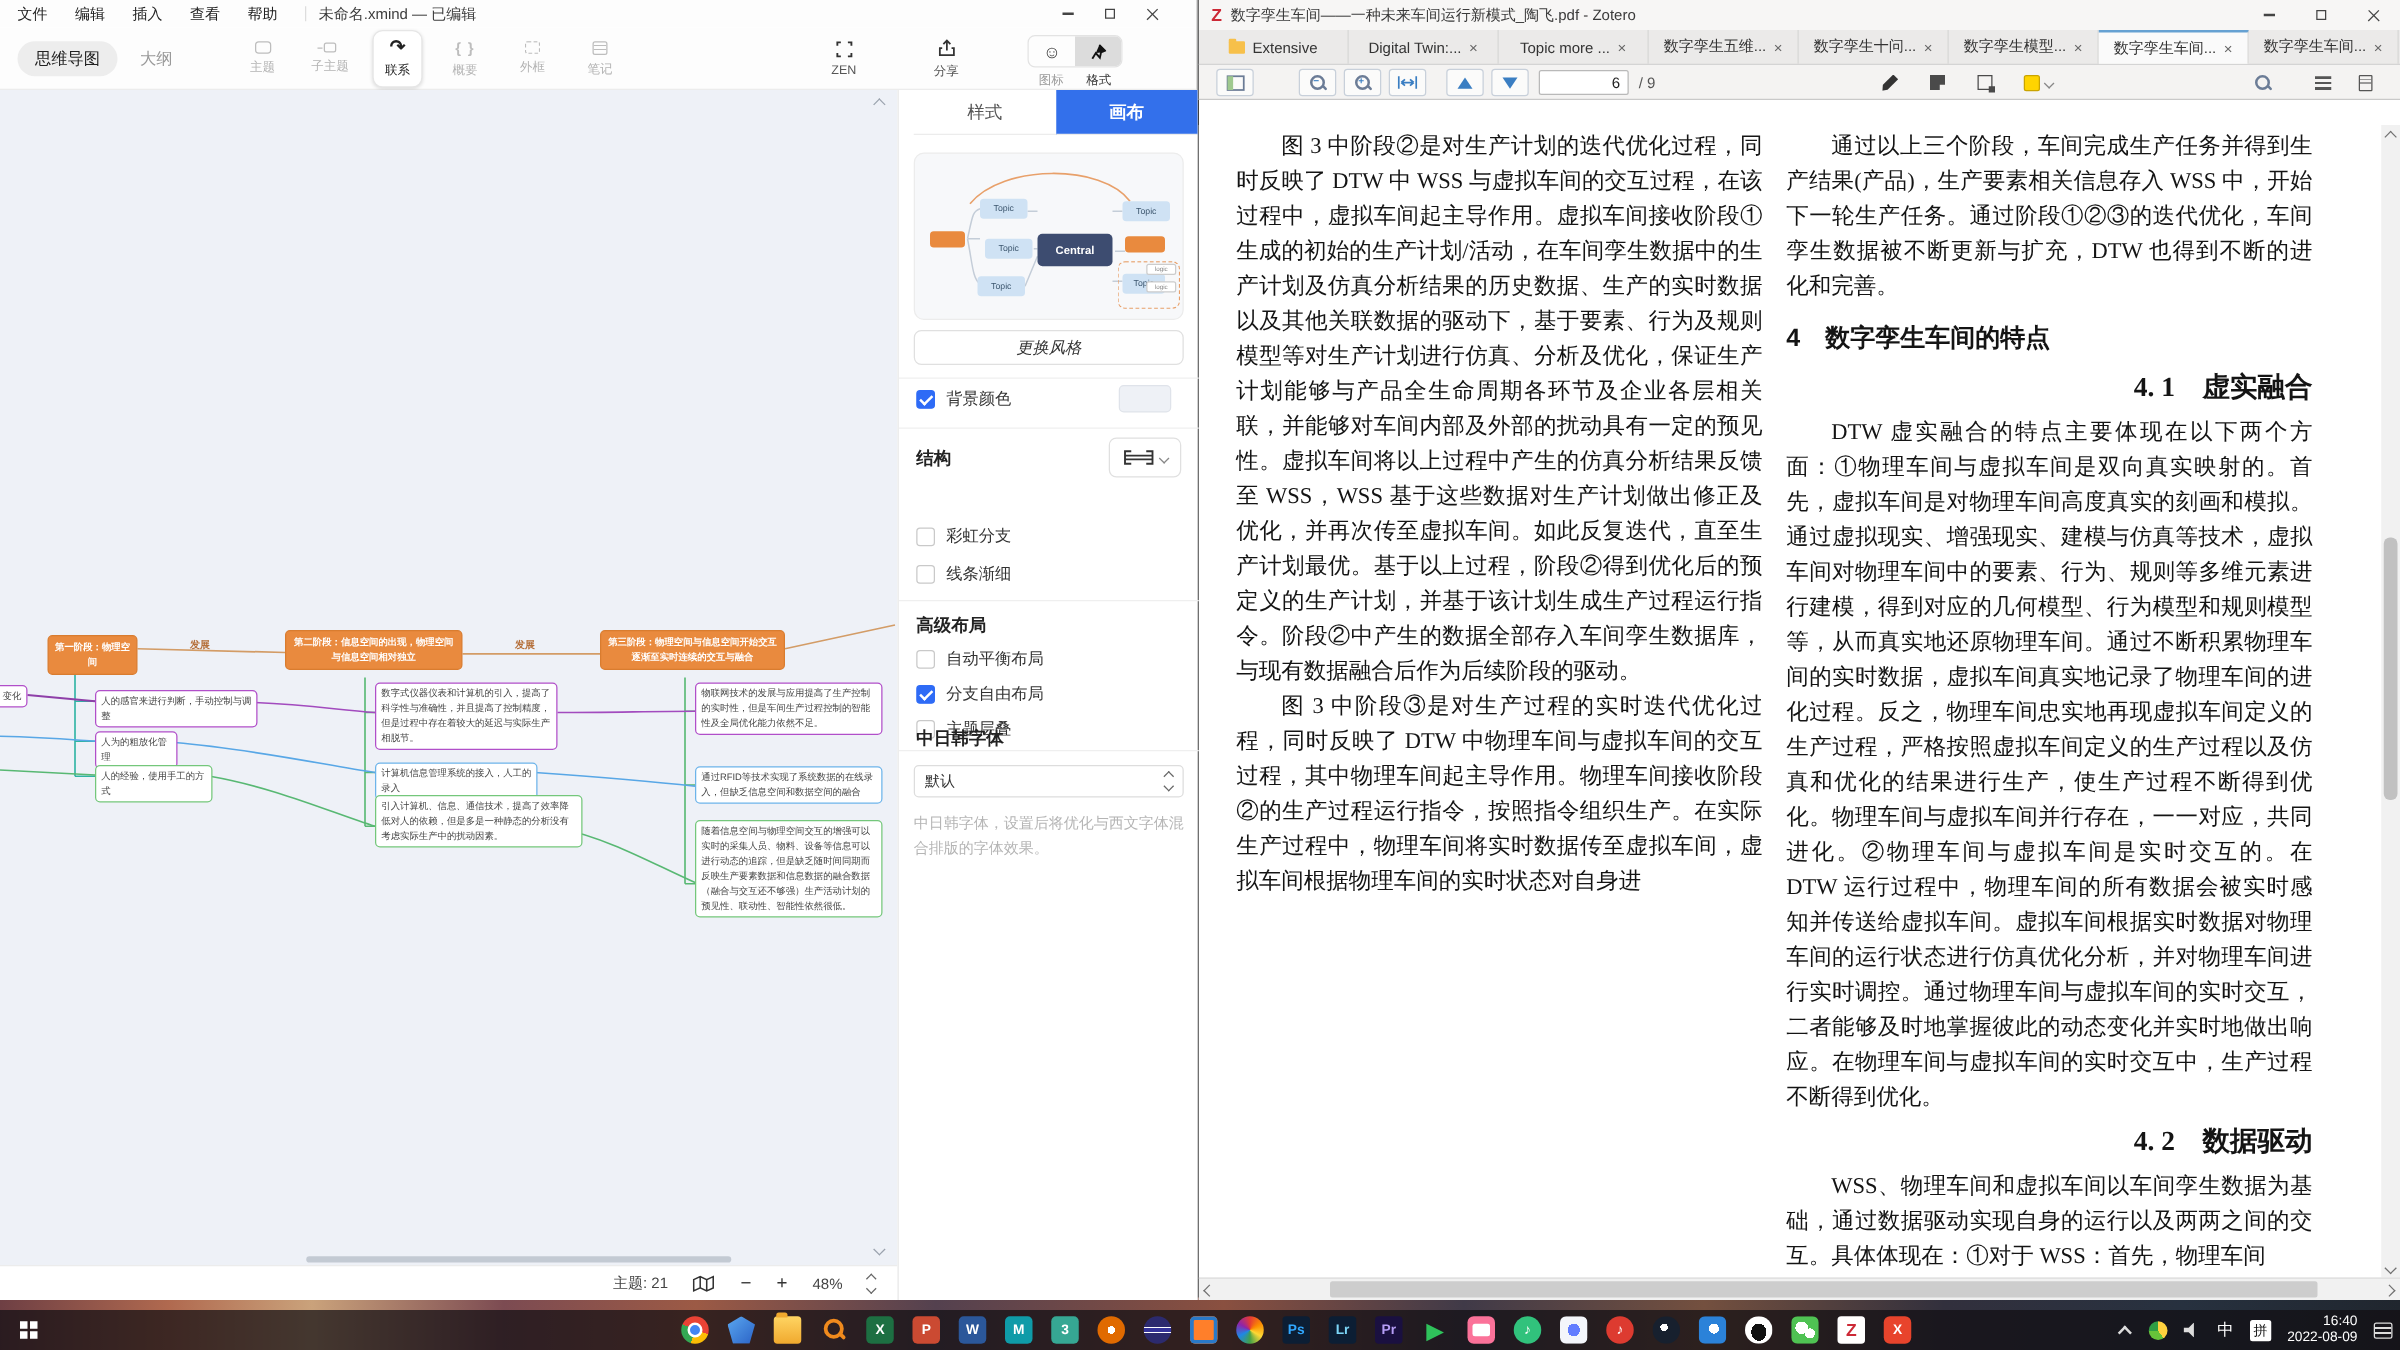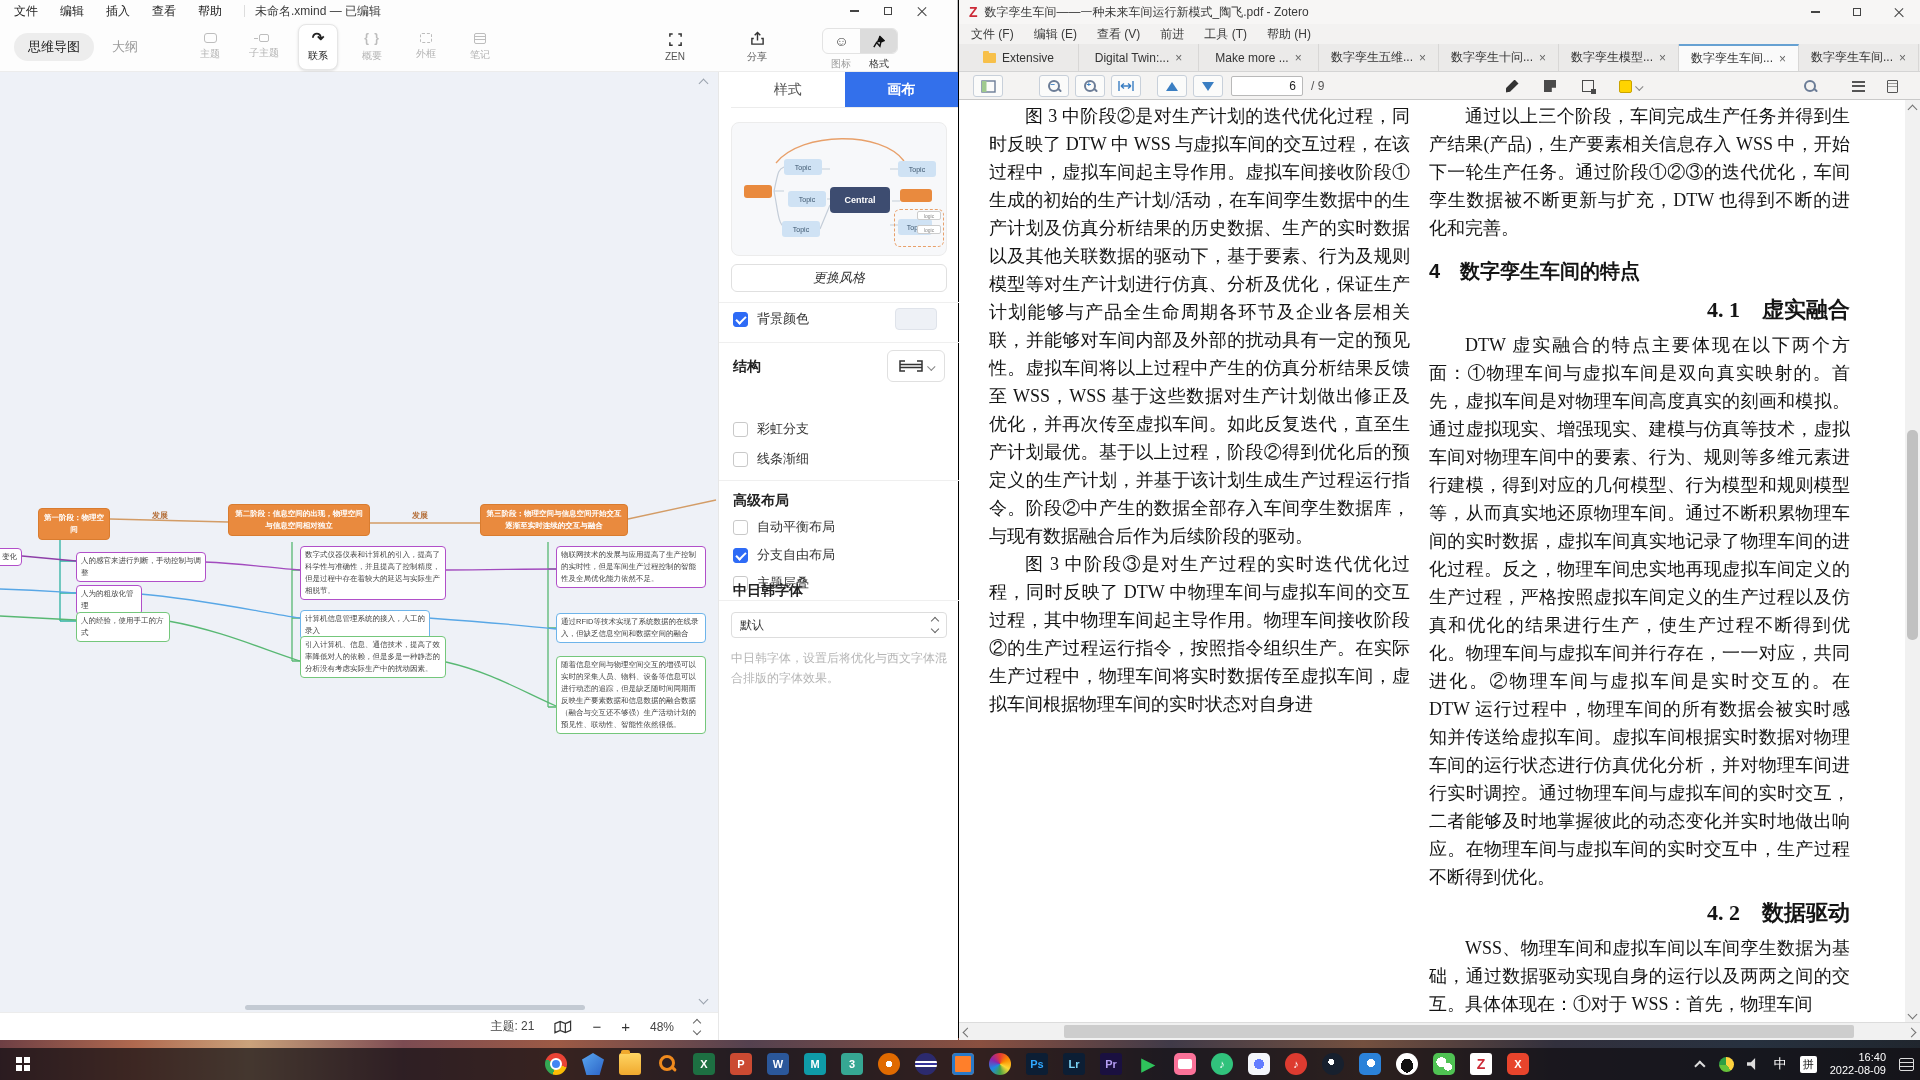--- a/index.html
+++ b/index.html
@@ -290,21 +290,21 @@
       <div class="mm-node mm-stage" style="left:480px; top:432px; width:148px;">第三阶段：物理空间与信息空间开始交互逐渐至实时连续的交互与融合</div>
       <span class="mm-link-label" style="left:152px; top:438px;">发展</span>
       <span class="mm-link-label" style="left:412px; top:438px;">发展</span>
 
       <div class="mm-node bd-purple" style="left:76px; top:480px; width:130px;">人的感官来进行判断，手动控制与调整</div>
       <div class="mm-node bd-purple" style="left:76px; top:513px; width:66px;">人为的粗放化管理</div>
       <div class="mm-node bd-green" style="left:76px; top:540px; width:94px;">人的经验，使用手工的方式</div>
 
       <div class="mm-node bd-purple" style="left:300px; top:474px; width:146px;">数字式仪器仪表和计算机的引入，提高了科学性与准确性，并且提高了控制精度，但是过程中存在着较大的延迟与实际生产相脱节。</div>
       <div class="mm-node bd-blue" style="left:300px; top:538px; width:130px;">计算机信息管理系统的接入，人工的录入</div>
-      <div class="mm-node bd-green" style="left:300px; top:564px; width:146px;">引入计算机、信息、通信技术，提高了效率降低对人的依赖，但是多是一种静态的分析没有考虑实际生产中的扰动因素。</div>
+      <div class="mm-node bd-green" style="left:300px; top:564px; width:166px;">引入计算机、信息、通信技术，提高了效率降低对人的依赖，但是多是一种静态的分析没有考虑实际生产中的扰动因素。</div>
 
       <div class="mm-node bd-purple" style="left:556px; top:474px; width:150px;">物联网技术的发展与应用提高了生产控制的实时性，但是车间生产过程控制的智能性及全局优化能力依然不足。</div>
       <div class="mm-node bd-blue" style="left:556px; top:541px; width:150px;">通过RFID等技术实现了系统数据的在线录入，但缺乏信息空间和数据空间的融合</div>
       <div class="mm-node bd-green" style="left:556px; top:584px; width:150px;">随着信息空间与物理空间交互的增强可以实时的采集人员、物料、设备等信息可以进行动态的追踪，但是缺乏随时间同期而反映生产要素数据和信息数据的融合数据（融合与交互还不够强）生产活动计划的预见性、联动性、智能性依然很低。</div>
 
       <div id="xm-hthumb"></div>
       <i class="cv-chev" style="top:8px; transform:rotate(45deg);"></i>
       <i class="cv-chev" style="top:924px; transform:rotate(225deg);"></i>
     </div>
 
@@ -413,40 +413,32 @@
             <i class="ic-min"></i>
           </span>
         <span>
             <i class="ic-max"></i>
           </span>
         <span>
             <i class="ic-close"></i>
           </span>
       </div>
     </div>
-    <div id="zt-menubar">
-      <span>文件 (F)</span>
-      <span>编辑 (E)</span>
-      <span>查看 (V)</span>
-      <span>前进</span>
-      <span>工具 (T)</span>
-      <span>帮助 (H)</span>
-    </div>
 
     <div id="zt-tabbar">
       <div class="zt-tab">
         <span class="folder-ic"></span>
         <span>Extensive</span>
       </div>
       <div class="zt-tab">
         <span>Digital Twin:...</span>
         <span class="x">×</span>
       </div>
       <div class="zt-tab">
-        <span>Make more ...</span>
+        <span>Topic more ...</span>
         <span class="x">×</span>
       </div>
       <div class="zt-tab">
         <span>数字孪生五维...</span>
         <span class="x">×</span>
       </div>
       <div class="zt-tab">
         <span>数字孪生十问...</span>
         <span class="x">×</span>
       </div>

